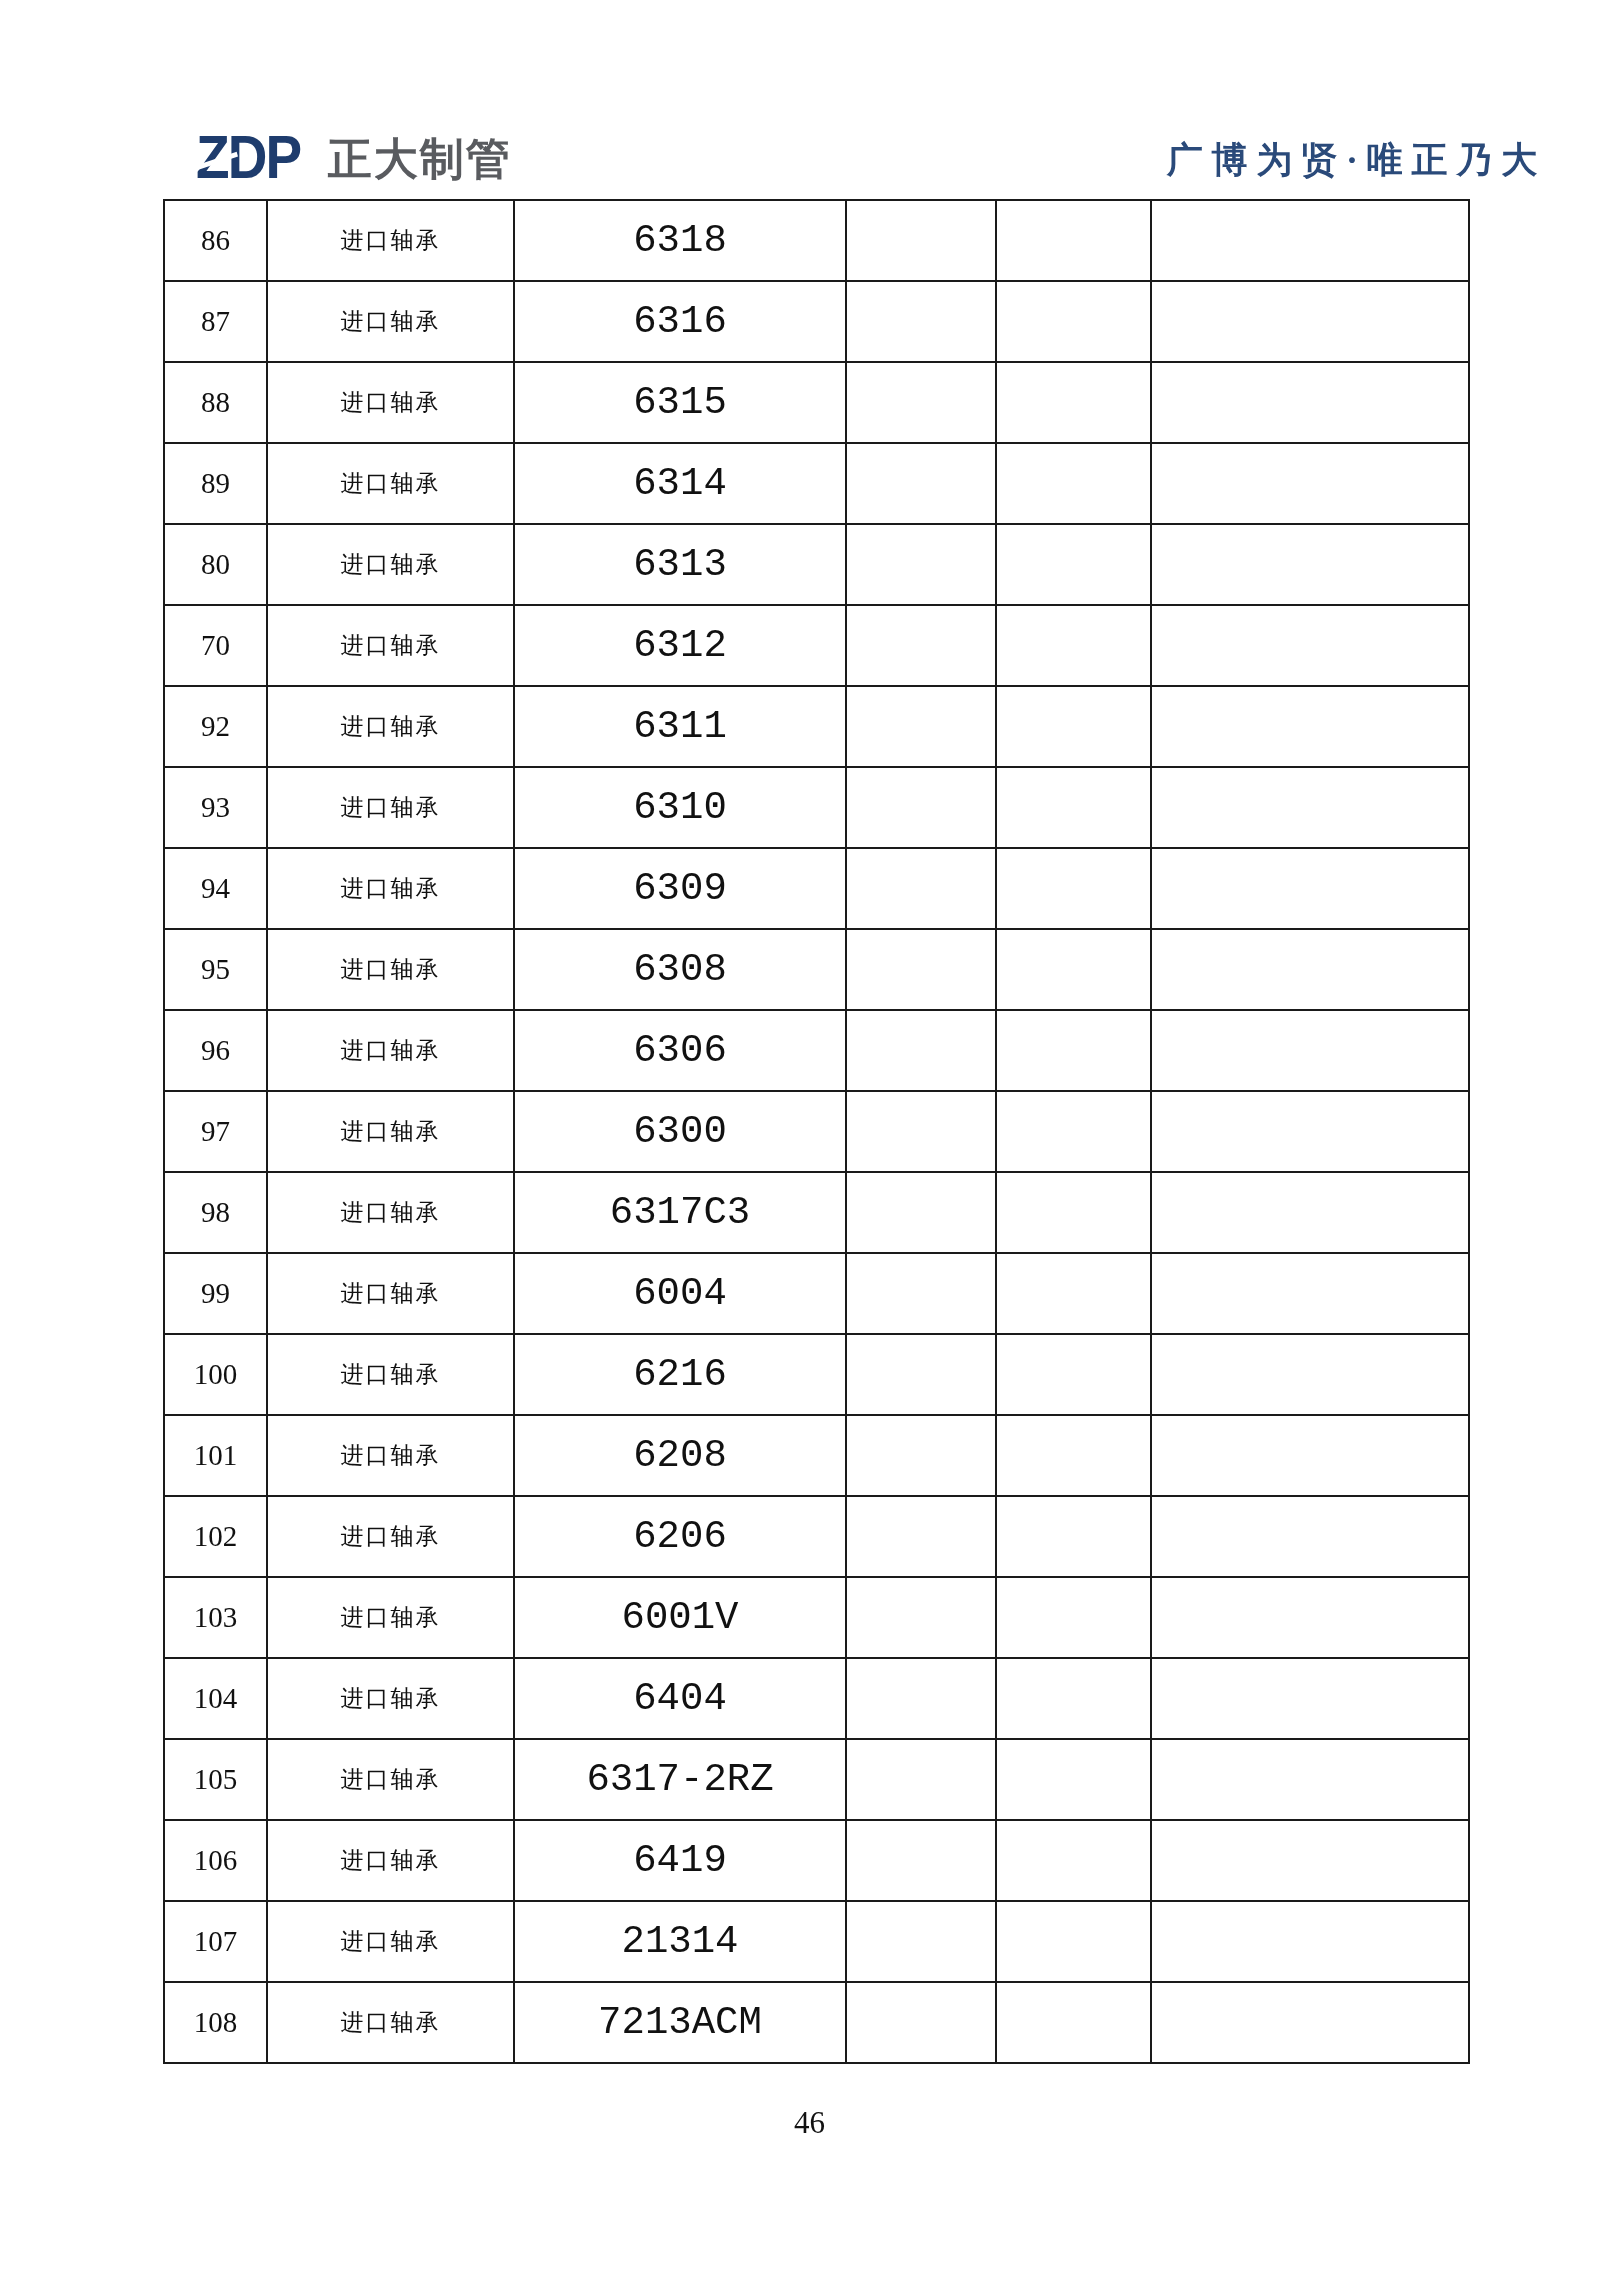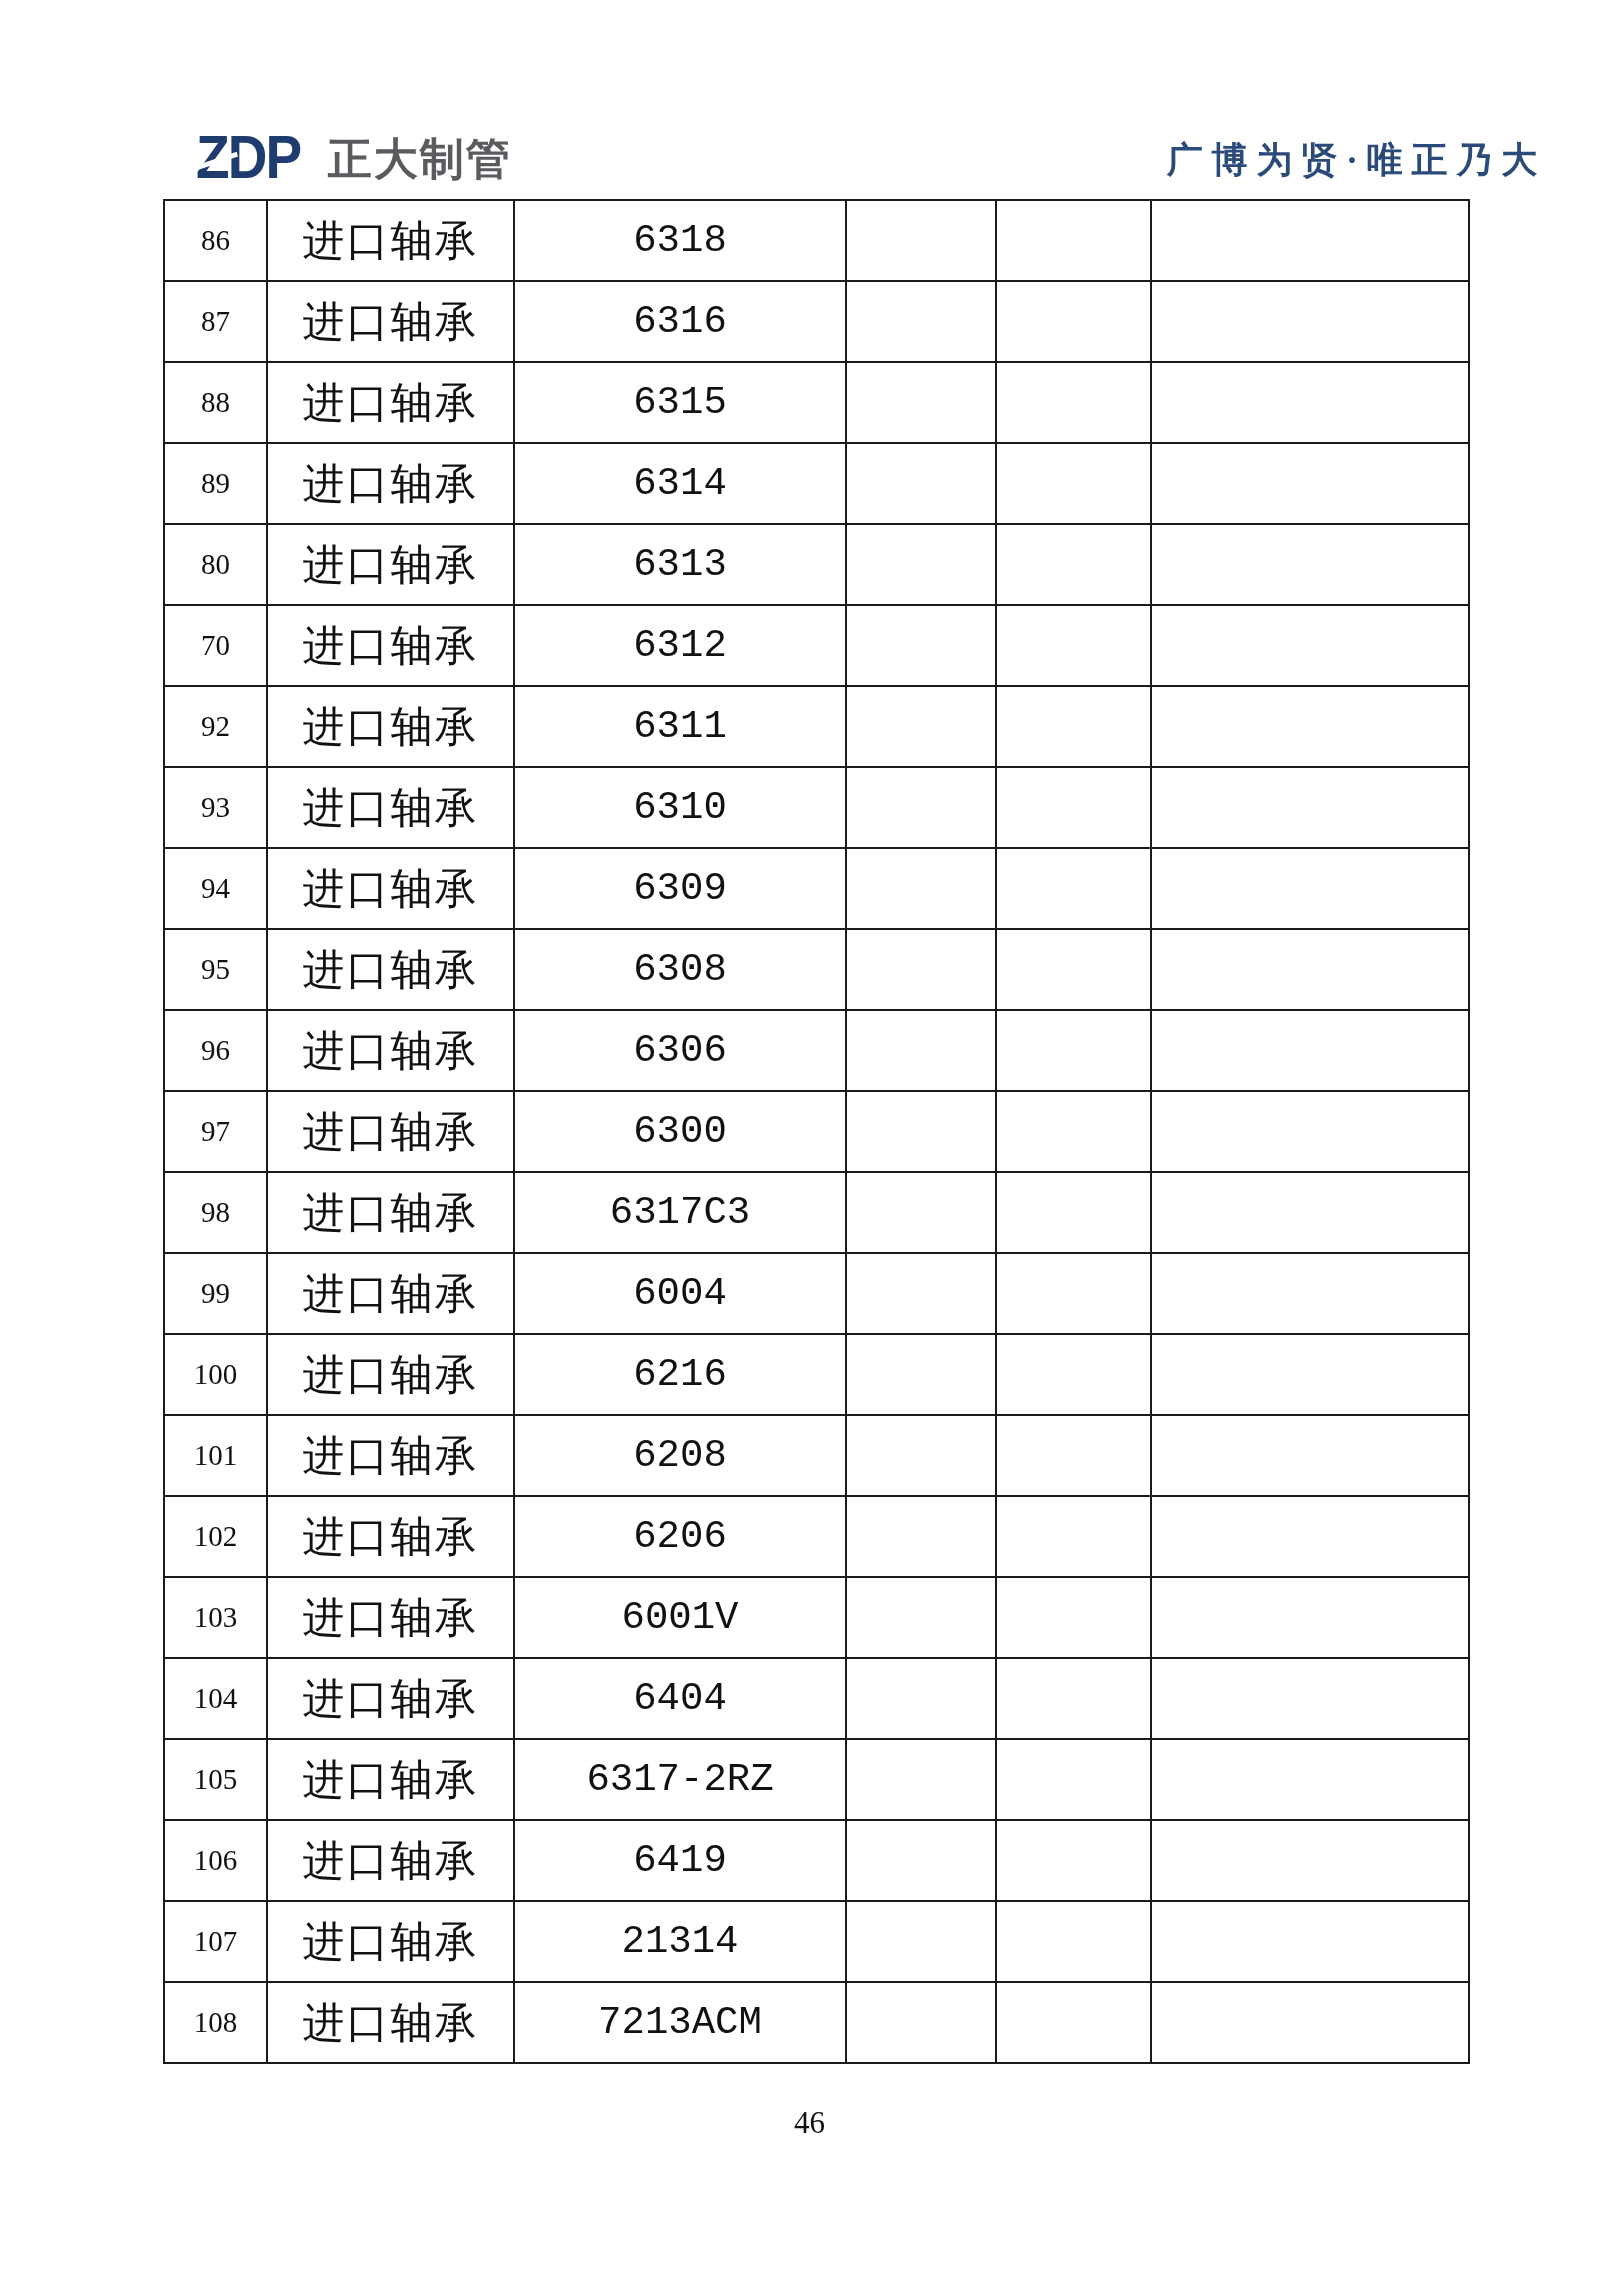--- a/index.html
+++ b/index.html
@@ -92,21 +92,21 @@
     text-align: center;
     overflow: hidden;
     white-space: nowrap;
   }
   td.c-no {
     font-family: "Liberation Serif", serif;
     font-size: 29px;
   }
   td.c-name {
     font-family: "Liberation Serif", serif;
-    font-size: 42px;
+    font-size: 23px;
     letter-spacing: 2px;
   }
   td.c-model {
     font-family: "Liberation Mono", monospace;
     font-size: 39px;
   }
 
   
   .page-number {
     position: absolute;

